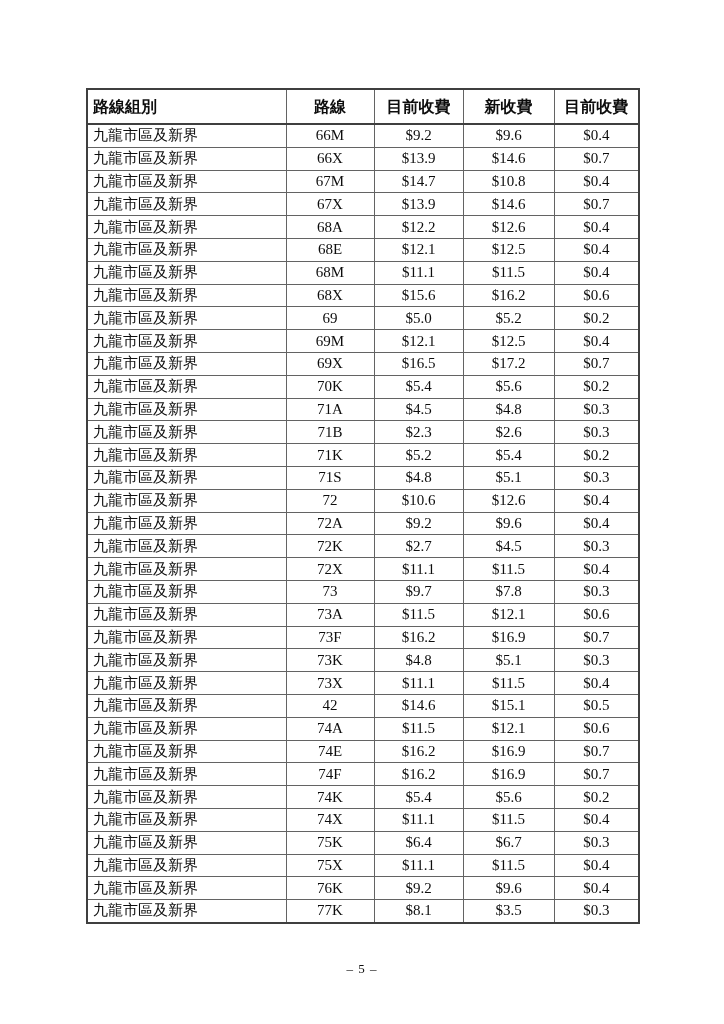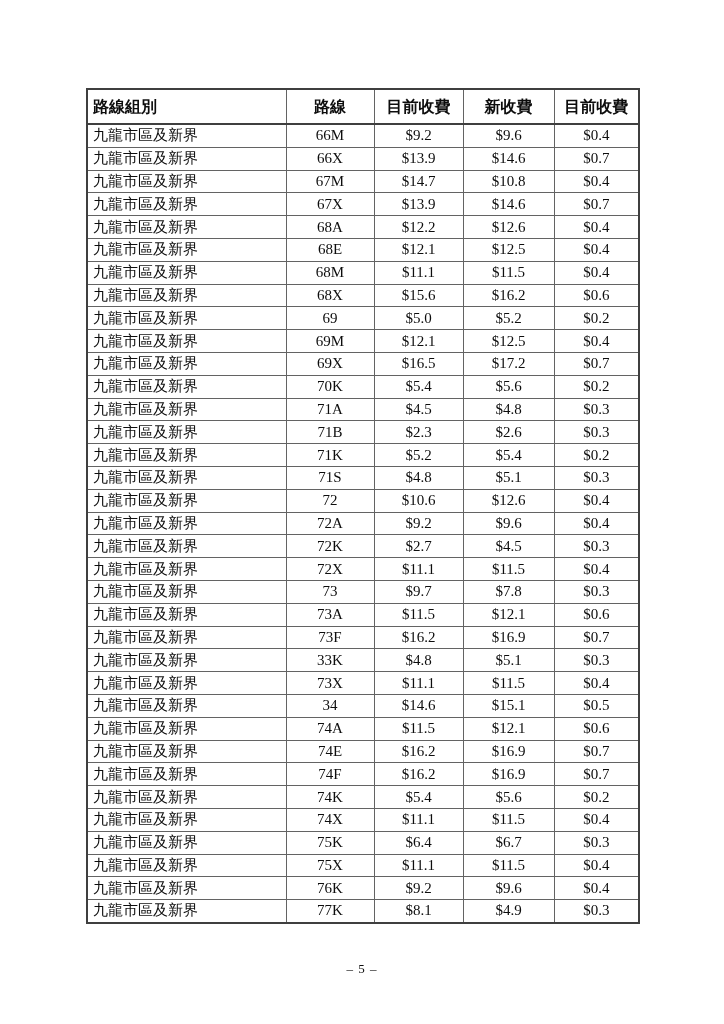--- a/index.html
+++ b/index.html
@@ -250,35 +250,35 @@
         </tr>
         <tr>
           <td class="c0">九龍市區及新界</td>
           <td class="c1">73F</td>
           <td class="c2">$16.2</td>
           <td class="c3">$16.9</td>
           <td class="c4">$0.7</td>
         </tr>
         <tr>
           <td class="c0">九龍市區及新界</td>
-          <td class="c1">33K</td>
+          <td class="c1">73K</td>
           <td class="c2">$4.8</td>
           <td class="c3">$5.1</td>
           <td class="c4">$0.3</td>
         </tr>
         <tr>
           <td class="c0">九龍市區及新界</td>
           <td class="c1">73X</td>
           <td class="c2">$11.1</td>
           <td class="c3">$11.5</td>
           <td class="c4">$0.4</td>
         </tr>
         <tr>
           <td class="c0">九龍市區及新界</td>
-          <td class="c1">34</td>
+          <td class="c1">42</td>
           <td class="c2">$14.6</td>
           <td class="c3">$15.1</td>
           <td class="c4">$0.5</td>
         </tr>
         <tr>
           <td class="c0">九龍市區及新界</td>
           <td class="c1">74A</td>
           <td class="c2">$11.5</td>
           <td class="c3">$12.1</td>
           <td class="c4">$0.6</td>
@@ -329,21 +329,21 @@
           <td class="c0">九龍市區及新界</td>
           <td class="c1">76K</td>
           <td class="c2">$9.2</td>
           <td class="c3">$9.6</td>
           <td class="c4">$0.4</td>
         </tr>
         <tr>
           <td class="c0">九龍市區及新界</td>
           <td class="c1">77K</td>
           <td class="c2">$8.1</td>
-          <td class="c3">$4.9</td>
+          <td class="c3">$3.5</td>
           <td class="c4">$0.3</td>
         </tr>
       </tbody>
   </table>
 
   <div class="footer">– 5 –</div>
 
 </div>
 
 </body></html>

